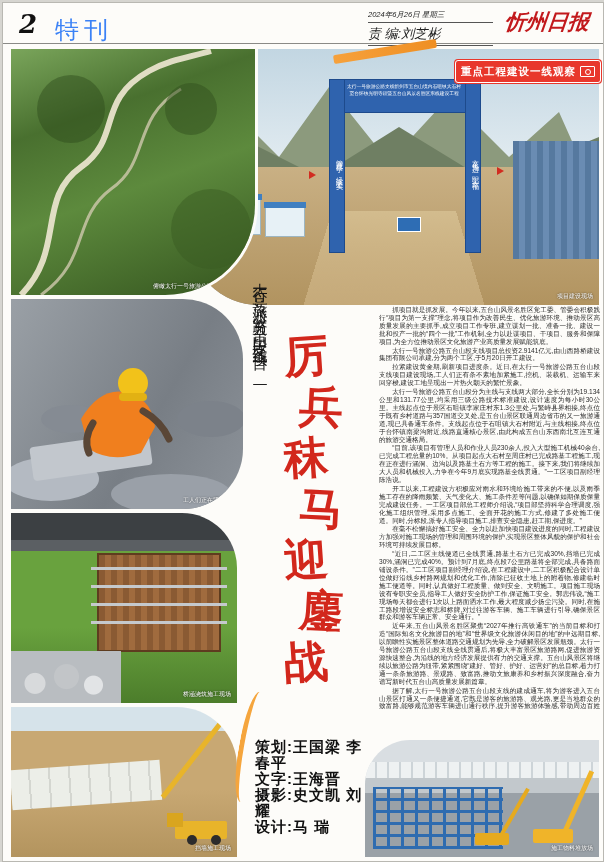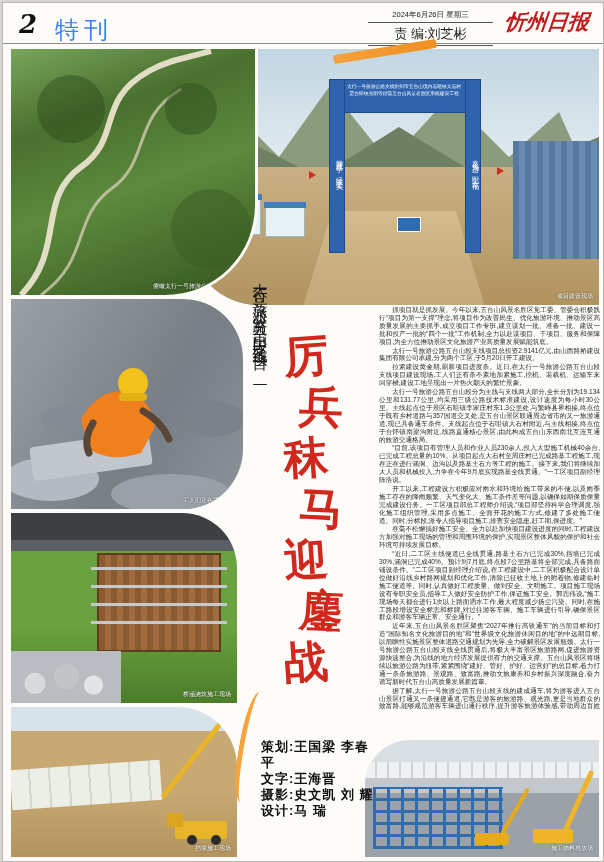--- a/index.html
+++ b/index.html
@@ -1,21 +1,21 @@
 <!DOCTYPE html>
 <html><head>
 <meta charset="utf-8">
 <style>
   html,body{margin:0;padding:0;background:#d6d5d0;font-family:"Liberation Sans",sans-serif;}
   .paper{position:relative;width:600px;height:858px;margin:2px;background:#fdfcf9;border:1px solid #b9b8b2;overflow:hidden;}
   
   .masthead{position:absolute;left:0;top:0;width:100%;height:40px;border-bottom:1px solid #8a8a86;}
   .page-num{position:absolute;left:16px;top:6px;font:italic 700 26px "DejaVu Serif",serif;color:#111;}
   .section-name{position:absolute;left:52px;top:11px;font-size:24px;letter-spacing:5px;color:#3b82f6;}
-  .date-box{position:absolute;right:110px;top:7px;width:125px;text-align:center;}
+  .date-box{position:absolute;right:110px;top:7px;width:125px;font-style:italic;}
   .date-line{font-size:7.5px;color:#222;padding-bottom:2px;}
   .editor-line{font-size:13px;color:#222;border-top:1px solid #555;border-bottom:1px solid #555;padding:2px 0;}
   .paper-logo{position:absolute;right:8px;top:5px;width:96px;text-align:center;font:italic 700 21px "DejaVu Serif",serif;color:#c2191c;transform:skewX(-6deg);}
   
   .photo{position:absolute;overflow:hidden;background:#888;box-shadow:0 0 0 3px #fdfcf9;}
   .caption{position:absolute;right:6px;bottom:4px;font-size:6px;color:#fff;text-shadow:0 0 2px rgba(0,0,0,.8);z-index:9;}
   .ph-aerial{left:8px;top:46px;width:244px;height:246px;border-radius:0 0 90px 0;z-index:3;
     background:linear-gradient(160deg,#7aa55b 0%,#49702f 28%,#5d8a3d 55%,#35551f 100%);}
   .ph-gate{left:186px;top:46px;width:410px;height:256px;border-radius:0 0 0 70px;z-index:2;}
   .ph-worker{left:8px;top:296px;width:232px;height:210px;border-radius:0 60px 60px 0;z-index:3;
@@ -76,21 +76,21 @@
   
   .kicker{position:absolute;left:247px;top:268px;height:478px;writing-mode:vertical-rl;text-orientation:upright;font-family:"DejaVu Serif",serif;font-size:15px;letter-spacing:5px;color:#141414;z-index:5;}
   .big-title{position:absolute;left:288px;top:330px;display:flex;flex-direction:column;align-items:center;gap:5px;z-index:5;}
   .big-title span{font:700 44px "DejaVu Serif",serif;color:#d2271c;line-height:46px;}
   .big-title span:nth-child(odd){transform:translateX(-7px) rotate(-4deg);}
   .big-title span:nth-child(even){transform:translateX(8px) rotate(3deg);}
   
   .article{position:absolute;left:376px;top:303px;width:221px;height:404px;font-size:6.6px;line-height:1.2;text-align:justify;color:#2b2b2b;overflow:hidden;z-index:5;}
   .article p{margin:0 0 1px 0;text-indent:2em;}
   
-  .credits{position:absolute;left:258px;top:736px;width:118px;font-size:13px;line-height:16px;color:#111;font-weight:700;letter-spacing:1px;z-index:5;}
+  .credits{position:absolute;left:252px;top:736px;width:118px;font-size:15px;line-height:16px;color:#111;font-weight:700;letter-spacing:1px;z-index:5;}
   
   .ribbon-top{position:absolute;left:330px;top:44px;width:104px;height:9px;background:linear-gradient(90deg,#f6a13c,#ef8f23);transform:rotate(-9deg);z-index:4;border-radius:2px;}
   .ribbon-left{position:absolute;left:236px;top:688px;width:18px;height:112px;border-left:5px solid #f5a53d;border-radius:50%;transform:rotate(10deg);z-index:4;}
 </style>
 </head>
 <body>
 
 <div class="paper">
 
   <header class="masthead">
@@ -174,20 +174,24 @@
   <div class="photo ph-yard">
     <div class="yard-bldg"></div>
     <div class="scaffold"></div>
     <div class="yard-boom1"></div>
     <div class="yard-crane1"></div>
     <div class="yard-boom2"></div>
     <div class="yard-crane2"></div>
     <div class="caption">施工物料堆放场</div>
   </div>
 
+  <div class="badge">
+    <span class="badge-label">重点工程建设一线观察</span>
+    <span class="cam"></span>
+  </div>
 
   <div class="kicker">太行一号旅游公路五台山段支线项目——</div>
   <div class="big-title">
     <span>厉</span>
     <span>兵</span>
     <span>秣</span>
     <span>马</span>
     <span>迎</span>
     <span>鏖</span>
     <span>战</span>

